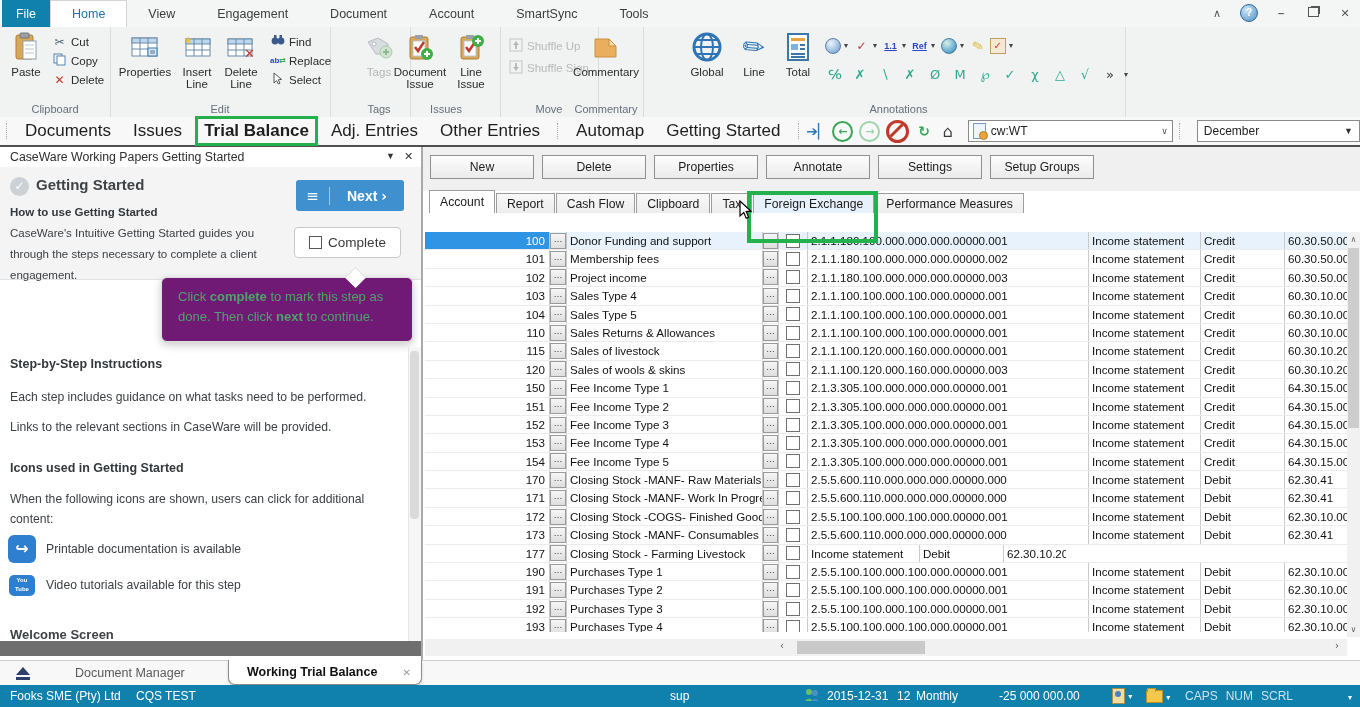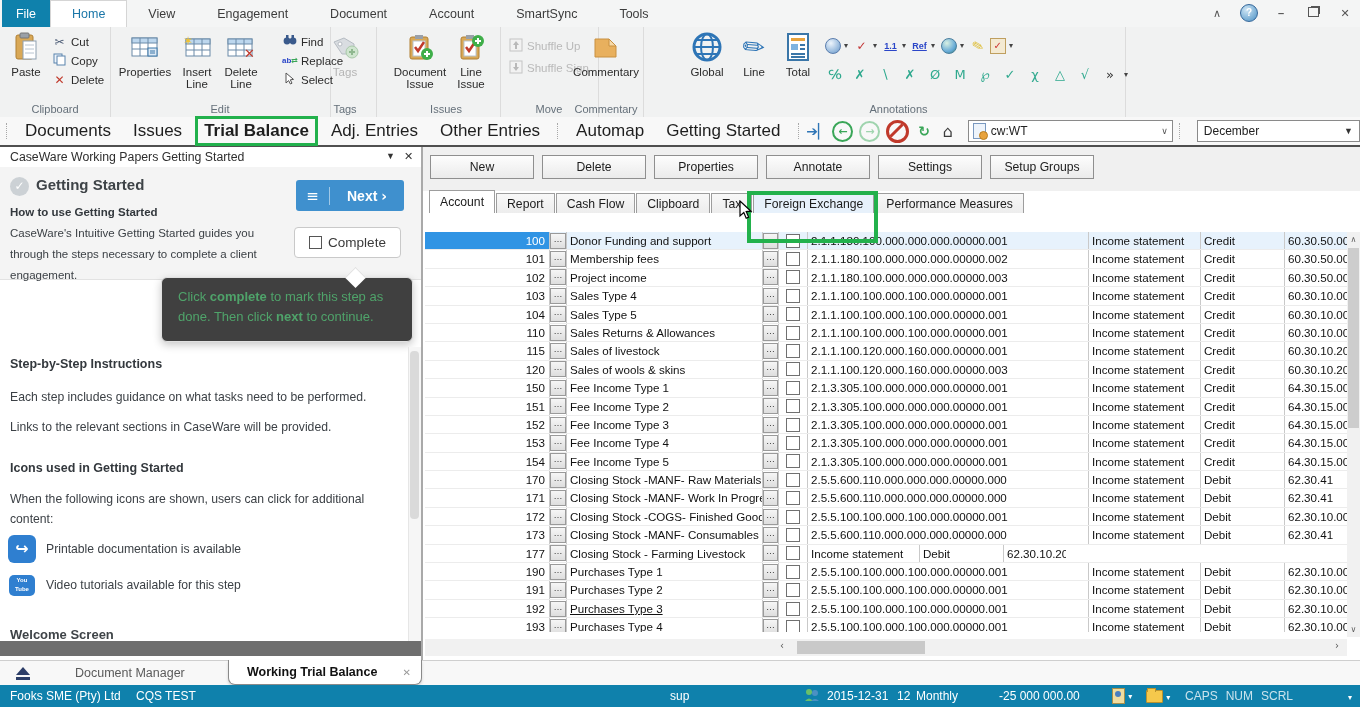--- a/index.html
+++ b/index.html
@@ -66,21 +66,21 @@
   .lp-gray{position:absolute;left:0;top:20px;width:100%;height:112px;background:#f4f4f4;border-bottom:1px solid #e2e2e2;}
   .check-circ{position:absolute;left:10px;top:30px;width:19px;height:19px;border-radius:50%;background:#ccd1d5;color:#fff;font-size:12px;font-weight:bold;text-align:center;line-height:19px;}
   .gs-title{position:absolute;left:36px;top:29px;font-size:15px;font-weight:bold;color:#3e4347;}
   .gs-sub{position:absolute;left:10px;top:59px;font-size:11.5px;font-weight:bold;color:#33383d;}
   .gs-desc{position:absolute;left:10px;top:76px;width:278px;font-size:11.5px;line-height:21px;color:#3c4146;}
   .next-btn{position:absolute;left:296px;top:33px;width:108px;height:31px;background:#3f90ce;border-radius:3px;display:flex;align-items:center;color:#fff;}
   .next-menu{width:33px;text-align:center;font-size:15px;border-right:1px solid rgba(255,255,255,.5);}
   .next-lbl{flex:1;text-align:center;font-size:14px;font-weight:bold;}
   .complete-btn{position:absolute;left:294px;top:80px;width:105px;height:29px;background:#fff;border:1px solid #c9c9c9;border-radius:4px;display:flex;align-items:center;justify-content:center;gap:6px;font-size:13.5px;color:#3a3a3a;}
   .cbx{width:11px;height:11px;border:1.5px solid #555;background:#fff;}
-  .tooltip{position:absolute;left:161px;top:130px;width:234px;height:54px;background:#404040;border:1px solid #e0e0e0;border-radius:6px;box-shadow:0 3px 8px rgba(0,0,0,.22);padding:9px 0 0 16px;font-size:13px;line-height:20px;color:#4fa36a;}
+  .tooltip{position:absolute;left:161px;top:130px;width:234px;height:54px;background:#701a75;border:1px solid #e0e0e0;border-radius:6px;box-shadow:0 3px 8px rgba(0,0,0,.22);padding:9px 0 0 16px;font-size:13px;line-height:20px;color:#4fa36a;}
   .tooltip::before{content:"";position:absolute;left:186px;top:-8px;width:14px;height:14px;background:#fff;border-left:1px solid #e0e0e0;border-top:1px solid #e0e0e0;transform:rotate(45deg);}
   .lp-h3{position:absolute;left:10px;font-size:12.5px;font-weight:bold;color:#33383d;}
   .lp-p{position:absolute;left:10px;width:395px;font-size:12.2px;line-height:20px;color:#3c4146;}
   .doc-av{position:absolute;left:8px;top:388px;width:28px;height:28px;border-radius:6px;background:#2f7fd0;color:#fff;text-align:center;line-height:28px;font-size:16px;font-weight:bold;}
   .yt-av{position:absolute;left:9px;top:428px;width:26px;height:20px;border-radius:5px;background:#2f7fd0;color:#fff;text-align:center;font-size:6px;font-weight:bold;line-height:9px;padding-top:1px;}
   .lp-itext{position:absolute;left:46px;font-size:12.2px;color:#3c4146;}
   .welcome-h{position:absolute;left:10px;top:480px;font-size:13px;font-weight:bold;color:#3e4347;}
   .darkbar{position:absolute;left:0;top:494px;width:421px;height:15px;background:#6e6e6e;}
   .lp-scroll{position:absolute;right:0;top:200px;width:12px;height:294px;background:#f6f6f6;border-left:1px solid #e6e6e6;}
   .lp-thumb{position:absolute;left:1px;top:4px;width:9px;height:168px;background:#dadada;border-radius:4px;}
@@ -232,21 +232,21 @@
               <rect x="1" y="4" width="24" height="5" fill="#bdd7ee" stroke="#6b8aa8"></rect>
               <line x1="9" y1="4" x2="9" y2="21" stroke="#6b8aa8"></line>
               <line x1="17" y1="4" x2="17" y2="21" stroke="#6b8aa8"></line>
               <line x1="1" y1="15" x2="25" y2="15" stroke="#6b8aa8"></line>
               <text x="17" y="23" font-size="13" font-weight="bold" fill="#c0392b">✕</text>
             </svg>
         </div>
         <span class="blabel">Delete
 Line</span>
       </div>
-      <div class="smallcol" style="left:172px;top:5px;">
+      <div class="smallcol" style="left:160px;top:5px;">
         <div class="smallbtn">
             <span class="sicon"><svg width="14" height="12">
                 <circle cx="4" cy="7" r="3.4" fill="#3a5a8c"></circle>
                 <circle cx="10" cy="7" r="3.4" fill="#3a5a8c"></circle>
                 <rect x="3" y="1" width="2.5" height="4" fill="#3a5a8c"></rect>
                 <rect x="8.5" y="1" width="2.5" height="4" fill="#3a5a8c"></rect>
               </svg></span>
             <span>Find</span>
           </div>
         <div class="smallbtn">
@@ -256,21 +256,21 @@
         <div class="smallbtn">
             <span class="sicon"><svg width="11" height="13">
                 <path d="M2,1 L2,11 L4.6,8.6 L6.4,12 L8,11.2 L6.3,7.8 L9.5,7.4 Z" fill="#fff" stroke="#555"></path>
               </svg></span>
             <span>Select</span>
           </div>
       </div>
       <div class="glabel">Edit</div>
     </div>
 
-    <div class="grp" style="left:314px;width:62px;">
+    <div class="grp" style="left:348px;width:62px;">
       <div class="bigbtn disabled" style="left:8px;width:46px;">
         <div class="iconbox">
           <svg width="30" height="26">
               <path d="M4,8 L14,4 L24,10 L24,20 L12,20 Z" fill="#d9dde1" stroke="#b5bbc2"></path>
               <circle cx="10" cy="10" r="2" fill="#fff" stroke="#b5bbc2"></circle>
               <circle cx="22" cy="18" r="6" fill="#cfe5cf" stroke="#a9c9a9"></circle>
               <line x1="22" y1="15" x2="22" y2="21" stroke="#8fb88f" stroke-width="2"></line>
               <line x1="19" y1="18" x2="25" y2="18" stroke="#8fb88f" stroke-width="2"></line>
             </svg>
         </div>
@@ -851,21 +851,21 @@
           <div class="cell" style="width: 281px;">2.5.5.100.100.000.100.000.00000.001</div>
           <div class="cell" style="width: 112px;">Income statement</div>
           <div class="cell" style="width: 84px;">Debit</div>
           <div class="cell" style="width: 62px; border-right: none;">62.30.10.000</div>
         </div>
         <div class="row">
           <div class="cell acct" style="width: 125px;">192</div>
           <div class="cell ctr" style="width: 17px;">
             <span class="dots">…</span>
           </div>
-          <div class="cell" style="width: 196px; text-decoration: underline;">Purchases Type 3</div>
+          <div class="cell" style="width: 196px;">Purchases Type 3</div>
           <div class="cell ctr" style="width: 16px;">
             <span class="dots">…</span>
           </div>
           <div class="cell ctr" style="width: 29px;">
             <span class="cb"></span>
           </div>
           <div class="cell" style="width: 281px;">2.5.5.100.100.000.100.000.00000.001</div>
           <div class="cell" style="width: 112px;">Income statement</div>
           <div class="cell" style="width: 84px;">Debit</div>
           <div class="cell" style="width: 62px; border-right: none;">62.30.10.000</div>

